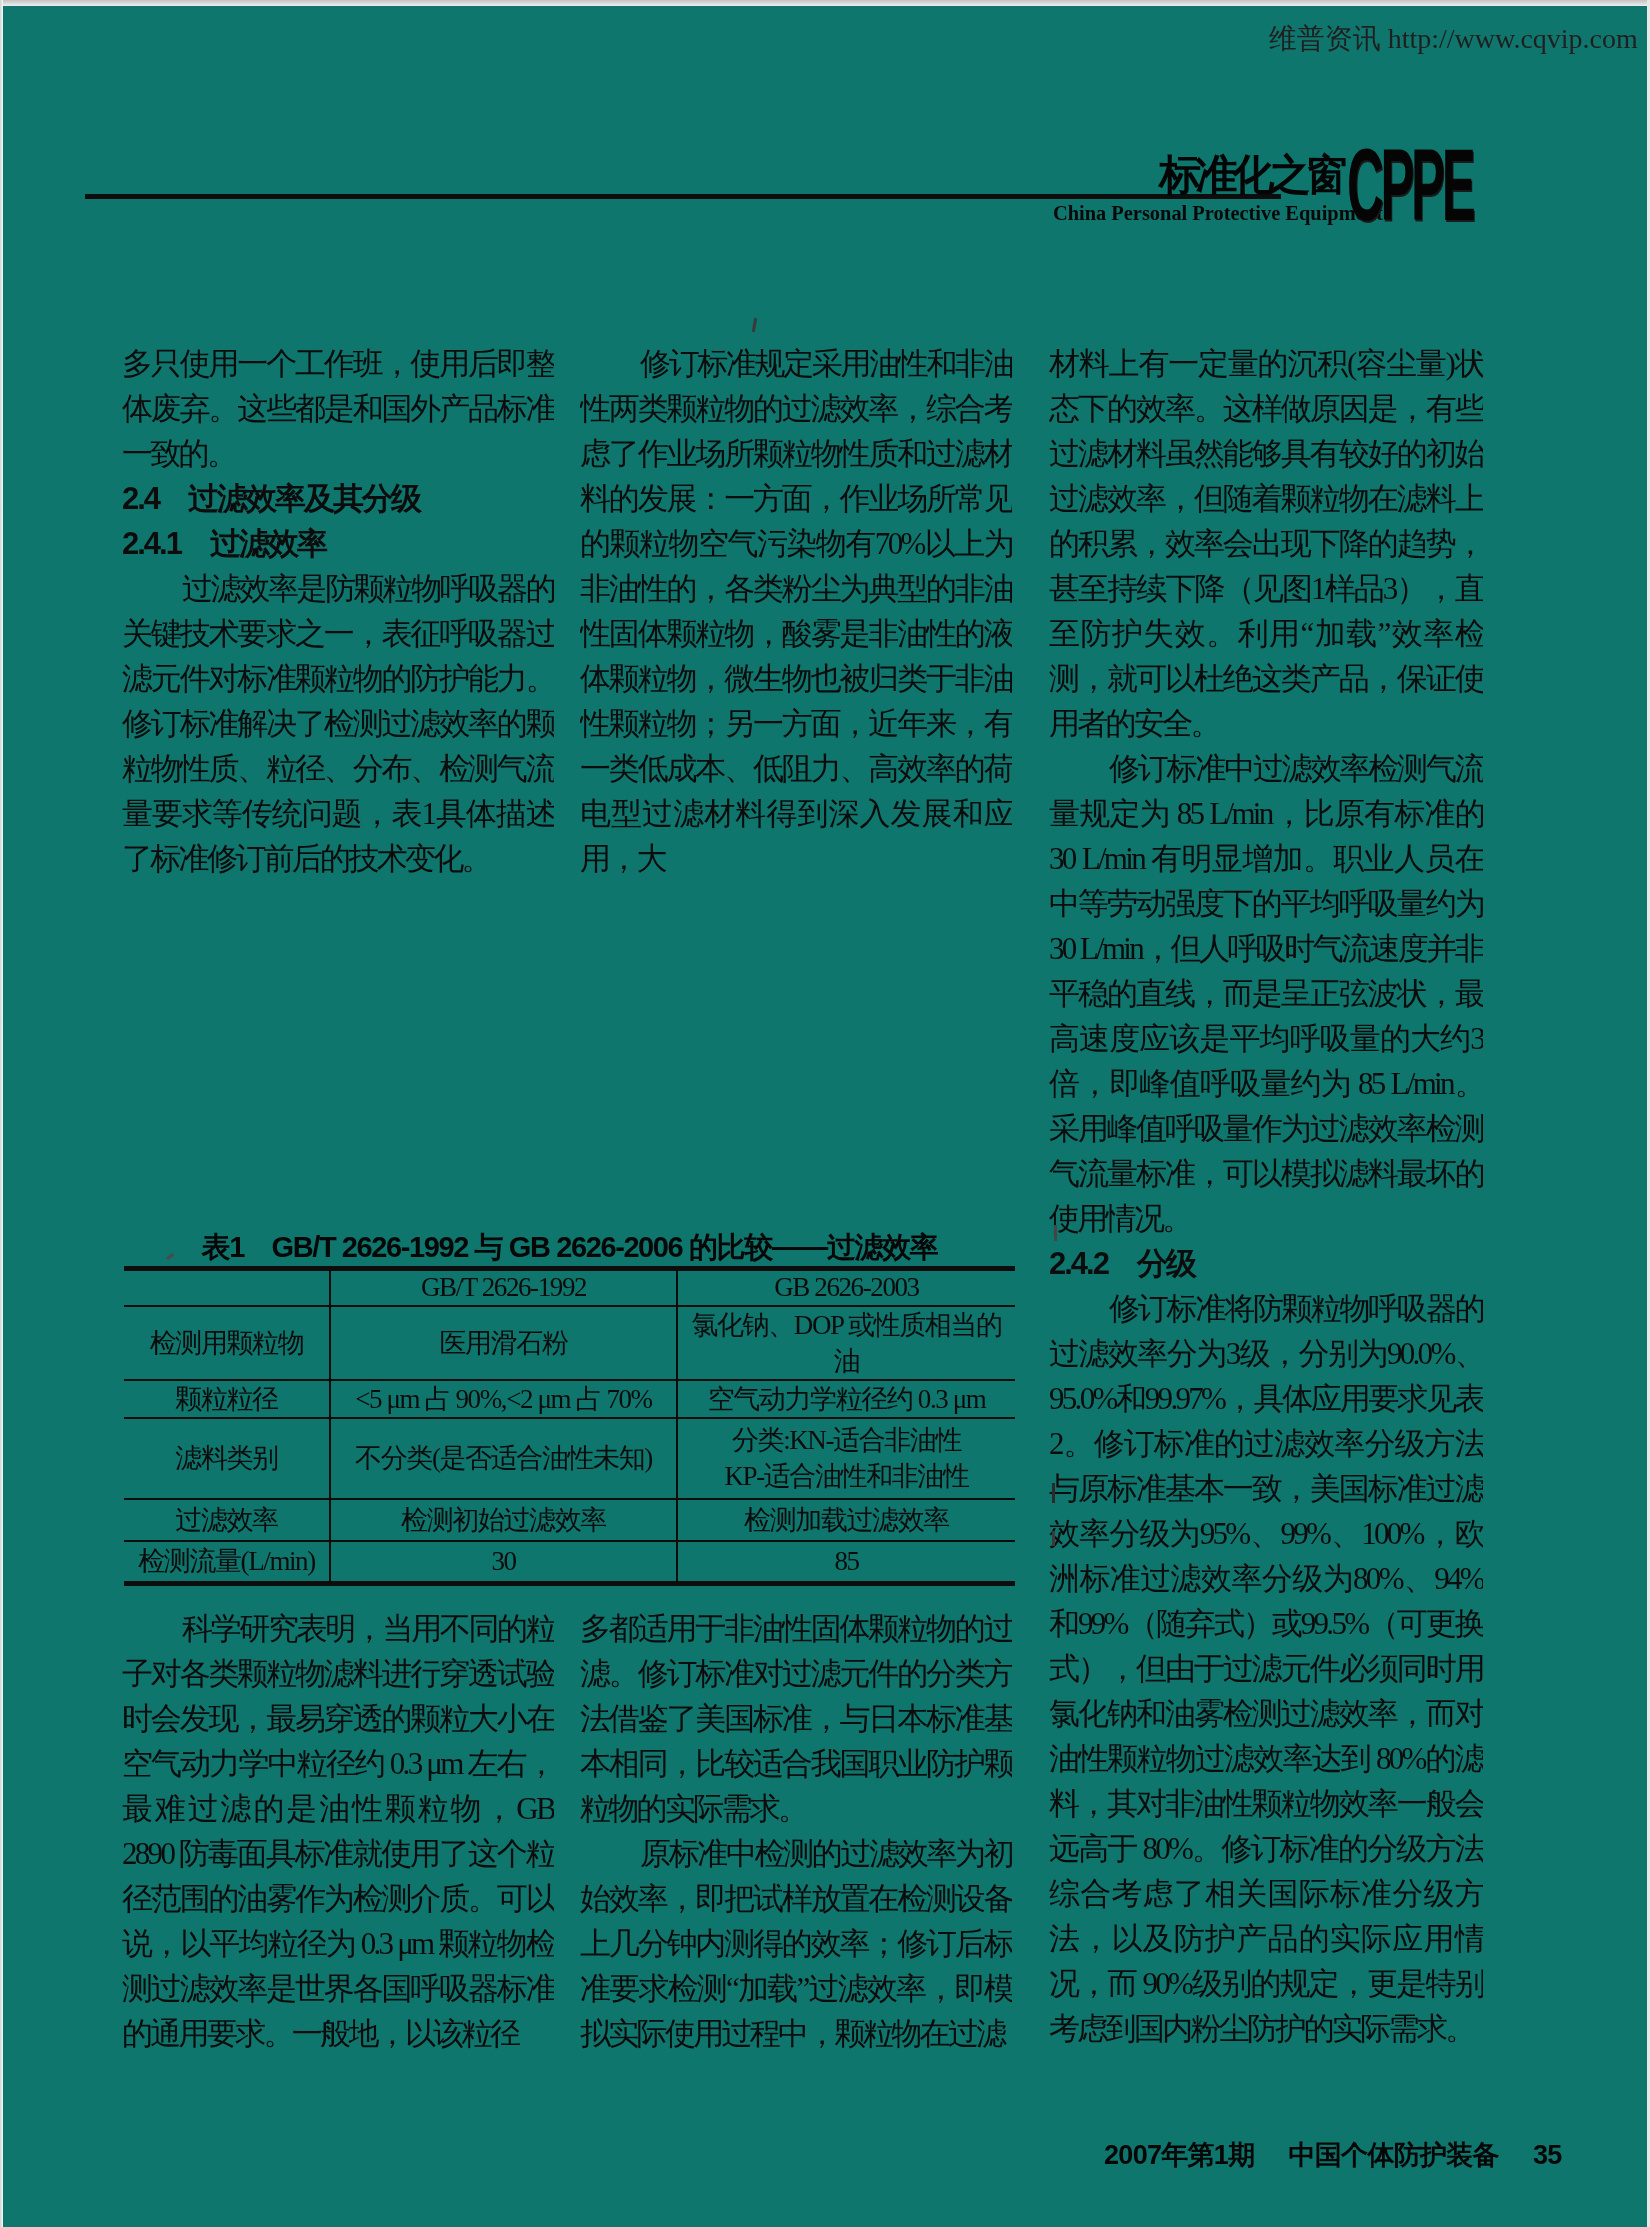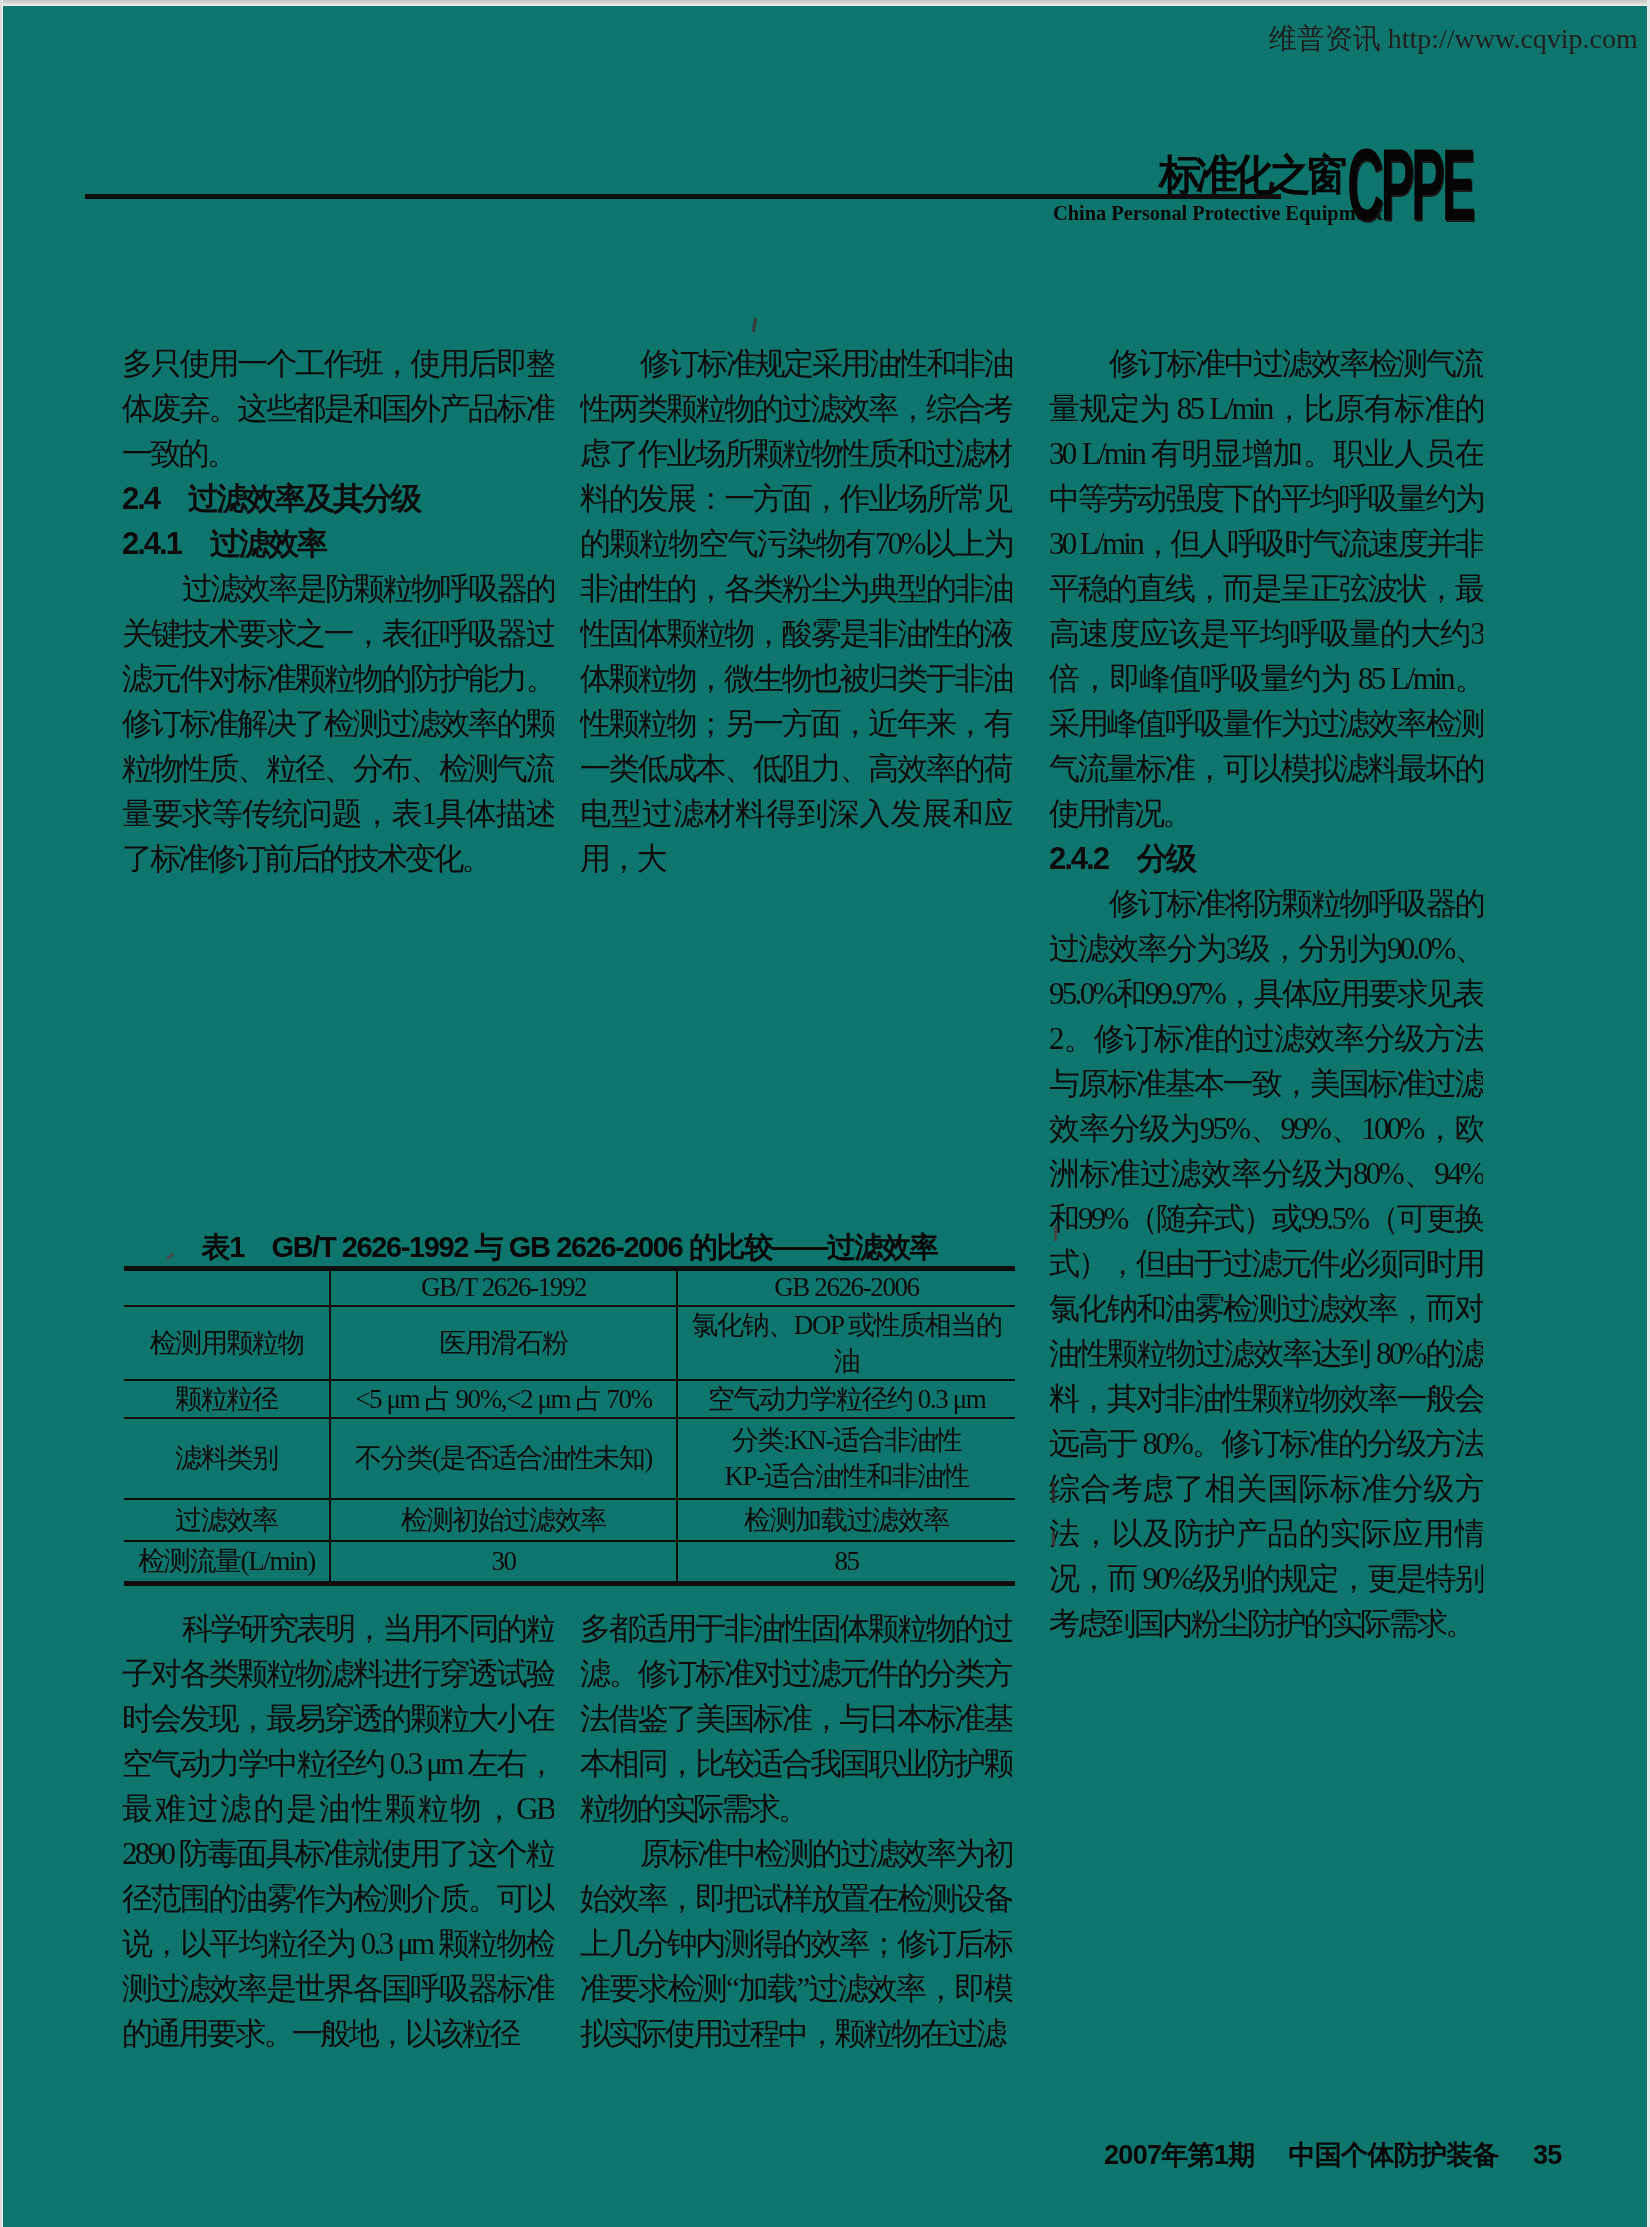--- a/index.html
+++ b/index.html
@@ -101,20 +101,21 @@
   <div class="textcol" id="col-left-top">
       <p>多只使用一个工作班，使用后即整体废弃。这些都是和国外产品标准一致的。</p>
       <p class="heading">2.4　过滤效率及其分级</p>
       <p class="heading">2.4.1　过滤效率</p>
       <p class="indent">过滤效率是防颗粒物呼吸器的关键技术要求之一，表征呼吸器过滤元件对标准颗粒物的防护能力。修订标准解决了检测过滤效率的颗粒物性质、粒径、分布、检测气流量要求等传统问题，表1具体描述了标准修订前后的技术变化。</p>
     </div>
   <div class="textcol" id="col-middle-top">
       <p class="indent">修订标准规定采用油性和非油性两类颗粒物的过滤效率，综合考虑了作业场所颗粒物性质和过滤材料的发展：一方面，作业场所常见的颗粒物空气污染物有70%以上为非油性的，各类粉尘为典型的非油性固体颗粒物，酸雾是非油性的液体颗粒物，微生物也被归类于非油性颗粒物；另一方面，近年来，有一类低成本、低阻力、高效率的荷电型过滤材料得到深入发展和应用，大</p>
     </div>
   <div class="textcol" id="col-right">
+      <p>材料上有一定量的沉积(容尘量)状态下的效率。这样做原因是，有些过滤材料虽然能够具有较好的初始过滤效率，但随着颗粒物在滤料上的积累，效率会出现下降的趋势，甚至持续下降（见图1样品3），直至防护失效。利用“加载”效率检测，就可以杜绝这类产品，保证使用者的安全。</p>
       <p class="indent">修订标准中过滤效率检测气流量规定为 85 L/min，比原有标准的 30 L/min 有明显增加。职业人员在中等劳动强度下的平均呼吸量约为 30 L/min，但人呼吸时气流速度并非平稳的直线，而是呈正弦波状，最高速度应该是平均呼吸量的大约3倍，即峰值呼吸量约为 85 L/min。采用峰值呼吸量作为过滤效率检测气流量标准，可以模拟滤料最坏的使用情况。</p>
       <p class="heading">2.4.2　分级</p>
       <p class="indent">修订标准将防颗粒物呼吸器的过滤效率分为3级，分别为90.0%、95.0%和99.97%，具体应用要求见表2。修订标准的过滤效率分级方法与原标准基本一致，美国标准过滤效率分级为95%、99%、100%，欧洲标准过滤效率分级为80%、94%和99%（随弃式）或99.5%（可更换式），但由于过滤元件必须同时用氯化钠和油雾检测过滤效率，而对油性颗粒物过滤效率达到 80%的滤料，其对非油性颗粒物效率一般会远高于 80%。修订标准的分级方法综合考虑了相关国际标准分级方法，以及防护产品的实际应用情况，而 90%级别的规定，更是特别考虑到国内粉尘防护的实际需求。</p>
     </div>
   <div class="textcol" id="col-left-bot">
       <p class="indent">科学研究表明，当用不同的粒子对各类颗粒物滤料进行穿透试验时会发现，最易穿透的颗粒大小在空气动力学中粒径约 0.3 μm 左右，最难过滤的是油性颗粒物，GB 2890 防毒面具标准就使用了这个粒径范围的油雾作为检测介质。可以说，以平均粒径为 0.3 μm 颗粒物检测过滤效率是世界各国呼吸器标准的通用要求。一般地，以该粒径</p>
     </div>
   <div class="textcol" id="col-middle-bot">
       <p>多都适用于非油性固体颗粒物的过滤。修订标准对过滤元件的分类方法借鉴了美国标准，与日本标准基本相同，比较适合我国职业防护颗粒物的实际需求。</p>
       <p class="indent">原标准中检测的过滤效率为初始效率，即把试样放置在检测设备上几分钟内测得的效率；修订后标准要求检测“加载”过滤效率，即模拟实际使用过程中，颗粒物在过滤</p>
@@ -124,21 +125,21 @@
   <table class="cmp">
     <colgroup>
       <col style="width:206px">
         <col style="width:347px">
         <col style="width:338px">
     </colgroup>
     <tbody id="table1-body">
         <tr>
           <td></td>
           <td>GB/T 2626-1992</td>
-          <td>GB 2626-2006</td>
+          <td>GB 2626-2003</td>
         </tr>
         <tr>
           <td>检测用颗粒物</td>
           <td>医用滑石粉</td>
           <td>氯化钠、DOP 或性质相当的油</td>
         </tr>
         <tr>
           <td>颗粒粒径</td>
           <td>&lt;5 μm 占 90%,&lt;2 μm 占 70%</td>
           <td>空气动力学粒径约 0.3 μm</td>

